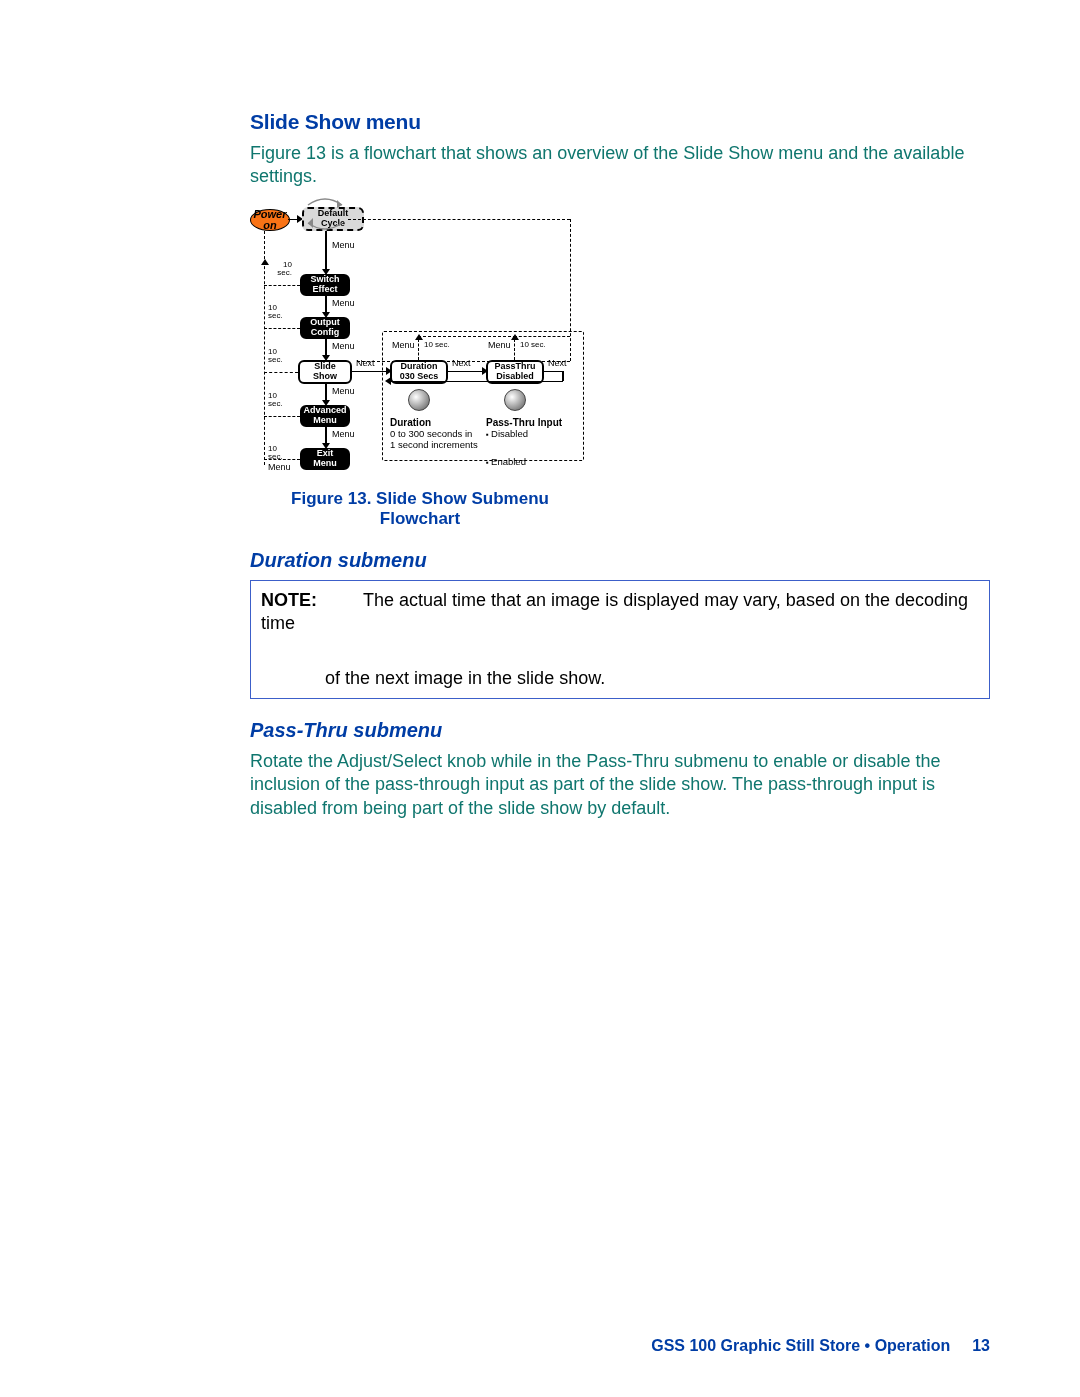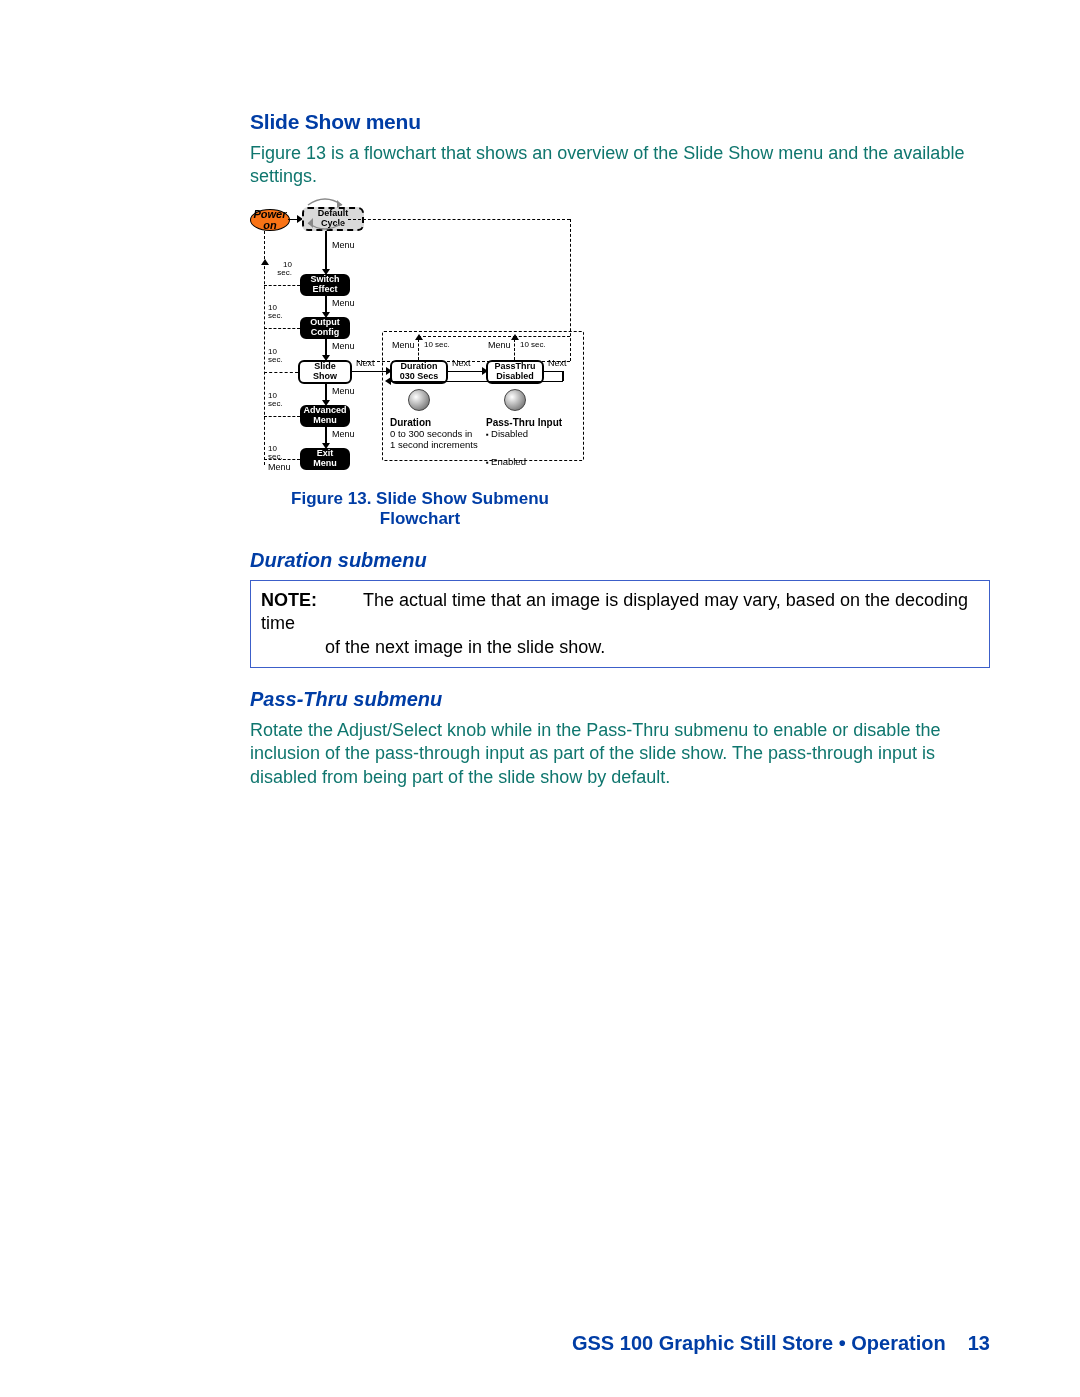--- a/index.html
+++ b/index.html
@@ -57,28 +57,29 @@
     padding-right: 6px;
     margin-top: 44px;
   }
   .note-body {
     display: inline;
     margin-left: 40px;
   }
   .note-indent {
     display: block;
     padding-left: 64px;
+    margin-top: 31px;
   }
   .footer {
     position: absolute;
     bottom: 42px;
     right: 90px;
     color: #003da5;
     font-weight: 700;
-    font-size: 20px;
+    font-size: 16px;
   }
   .footer .pnum {
     padding-left: 22px;
   }
 
   
   .diagram {
     position: relative;
     width: 340px;
     height: 280px;

